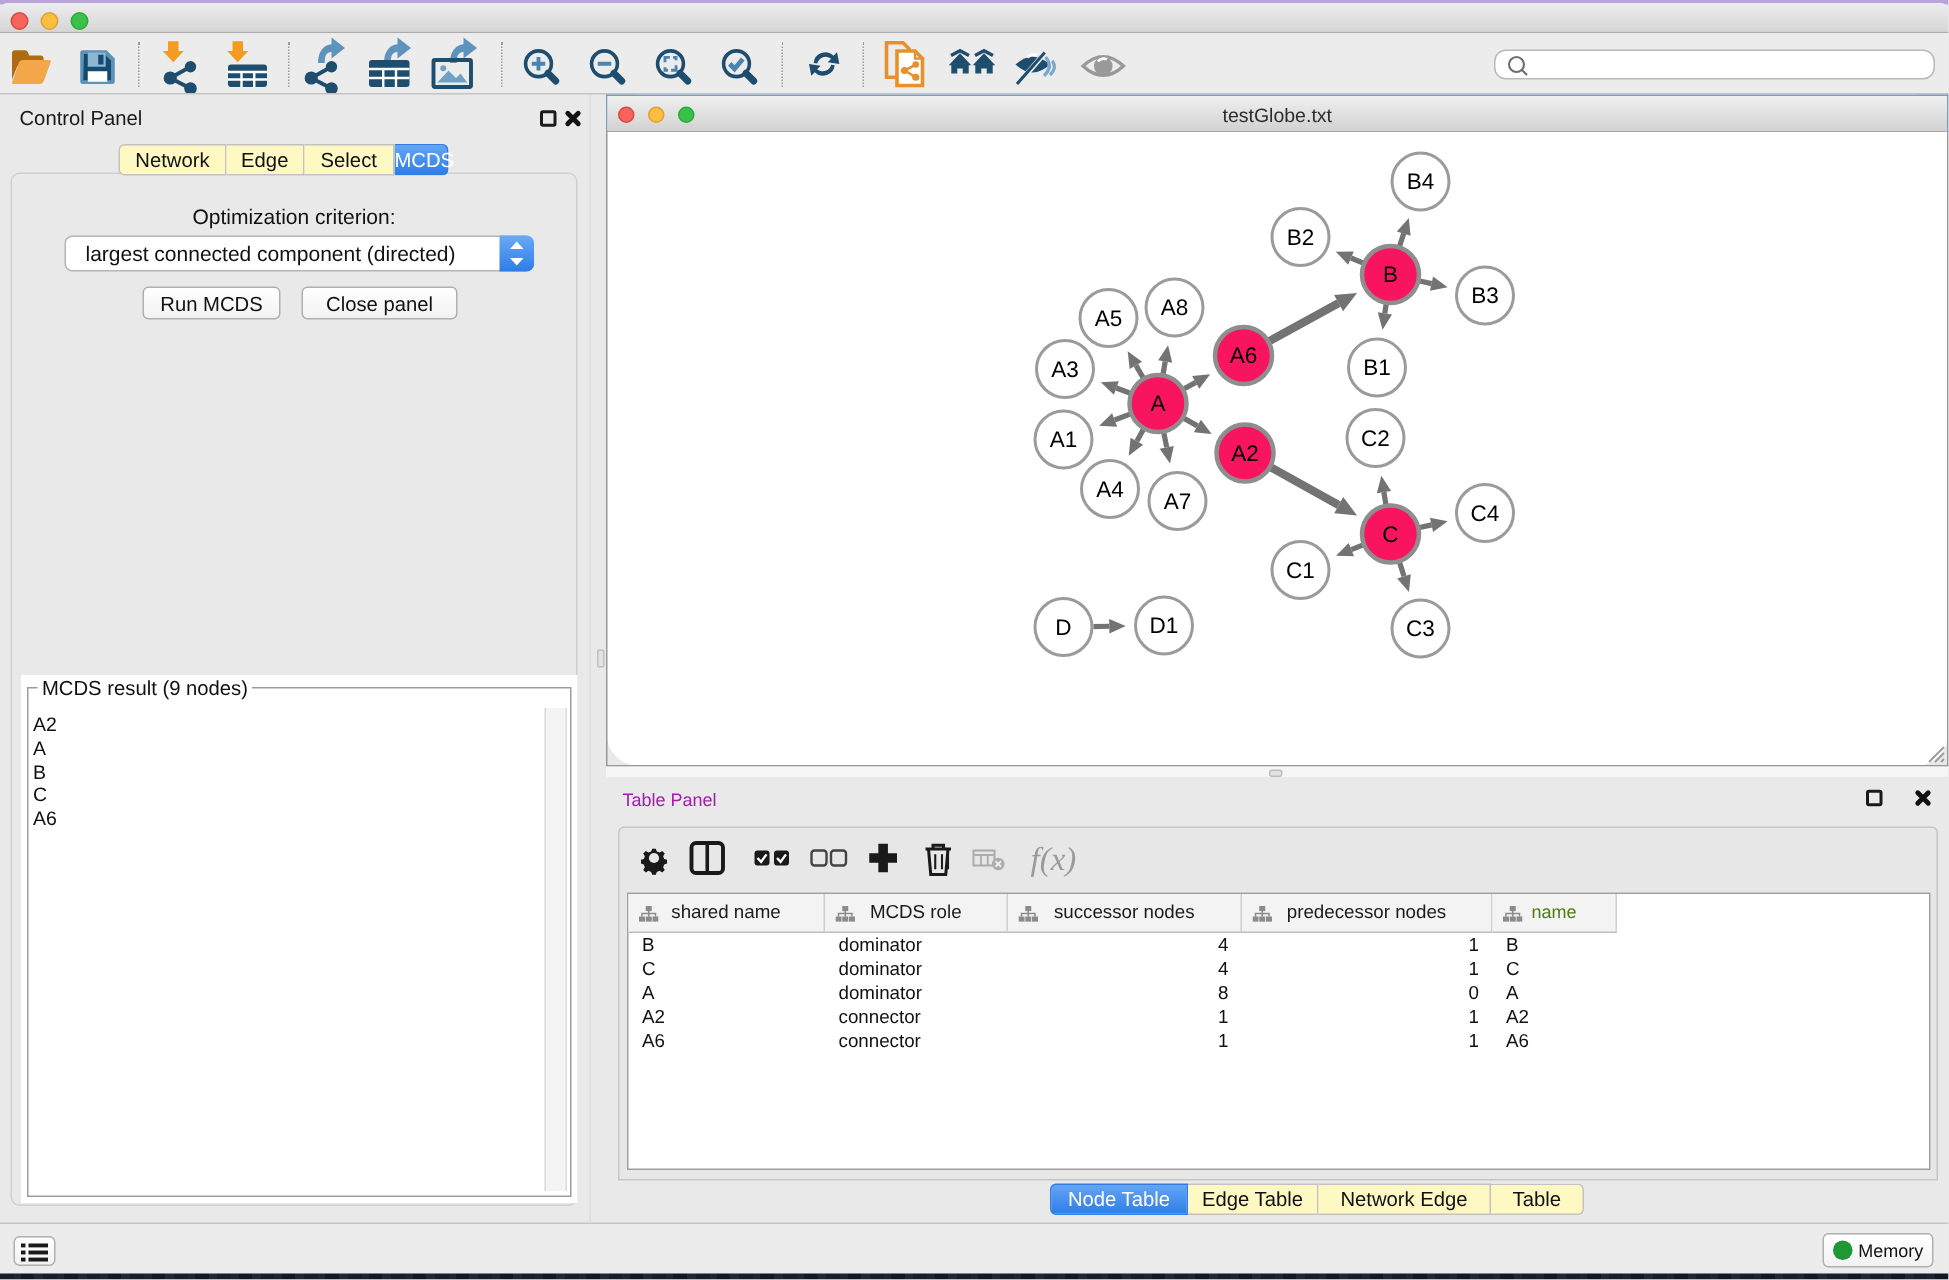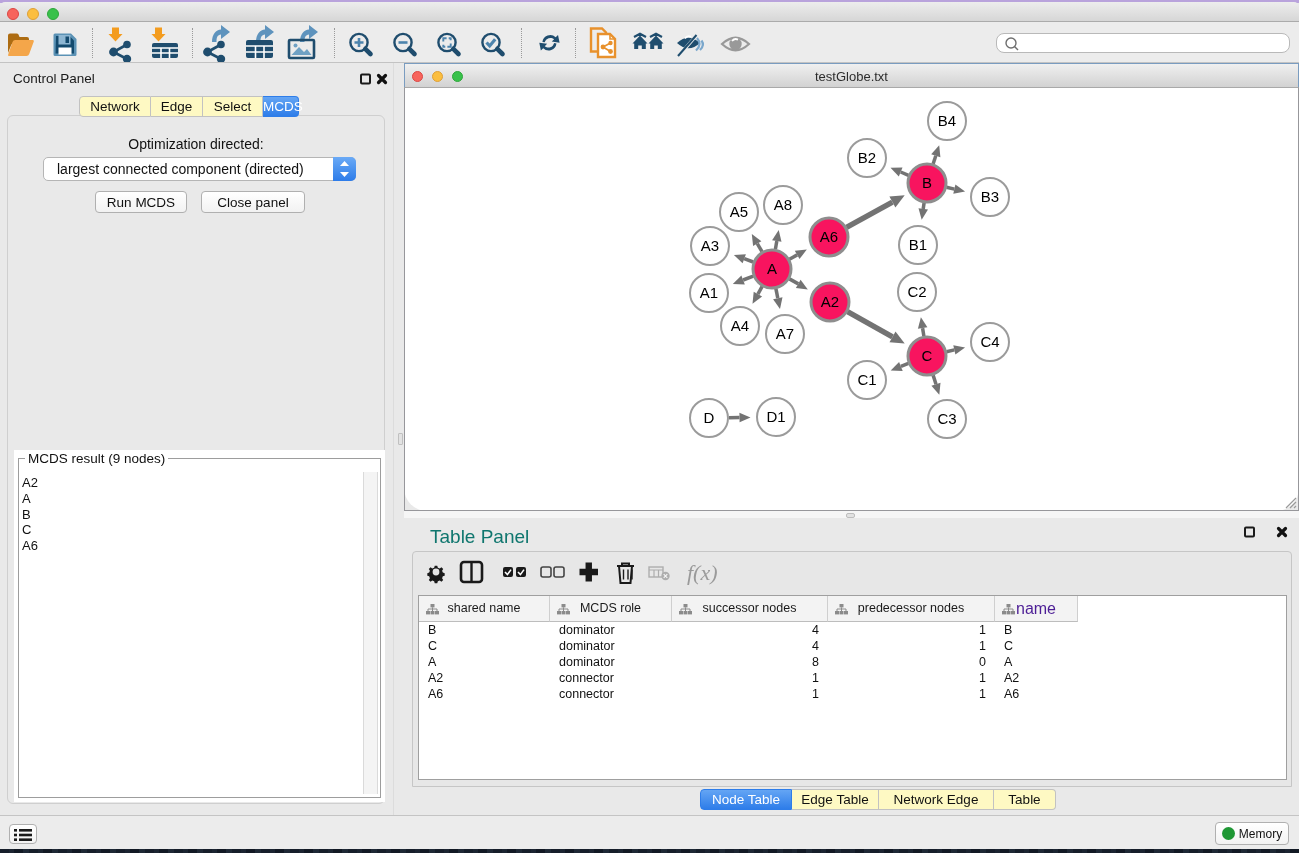--- a/index.html
+++ b/index.html
@@ -58,21 +58,21 @@
     border:1px solid #7a9cc0; border-bottom:none; }
   #netCanvas { position:absolute; left:0; top:24px; width:895px; height:424px;
     border:1px solid #97979b; border-top:1px solid #a9a9a9; }
   #netTitle { left:1px; top:1px; width:893px; height:23px;
     background:linear-gradient(#f0f0f0,#d2d2d2); position:absolute; }
   #netTitle .t1 { left:7px;  top:7px; background:#f7645c; border:1px solid #db4744; width:11px; height:11px;}
   #netTitle .t2 { left:27px; top:7px; background:#fbbe3f; border:1px solid #dfa037; width:11px; height:11px;}
   #netTitle .t3 { left:47px; top:7px; background:#39c14b; border:1px solid #2ea73b; width:11px; height:11px;}
   #netName { width:100%; text-align:center; top:5px; font-size:13px; color:#2c2c2c; position:absolute; }
   
-  #tpTitle { left:430px; top:526px; font-size:19px; color:#0f766e; }
+  #tpTitle { left:415px; top:526px; font-size:12px; color:#a21caf; }
   #tpBox { left:412px; top:551px; width:880px; height:236px; background:#e7e7e7;
     border:1px solid #c6c6c6; border-radius:4px 4px 0 0;padding-left:20px; }
   #tblWrap { position:absolute; left:5px; top:43px; right:4px; bottom:6px;
     background:#fff; border:1px solid #9f9f9f; }
   
   #btmTabs { left:700px; top:789px; }
   #statusBar { left:0; top:815px; width:1299px; height:35px; background:#ececec;
     border-top:1px solid #c4c4c4; }
   #listBtn { left:9px; top:824px; width:28px; height:20px; }
   #memBtn { left:1215px; top:822px; width:74px; height:23px; font-size:12px; line-height:22px; }
@@ -201,21 +201,21 @@
     <rect x="2" y="1.5" width="9" height="9" rx="1" fill="none" stroke="#1a1a1a" stroke-width="2"></rect>
     <path d="M19.5 2.5 L26.5 9.5 M26.5 2.5 L19.5 9.5" stroke="#111" stroke-width="3.2" stroke-linecap="round"></path>
   </svg>
 <div class="abs" id="cpBody"></div>
 <div class="tabrow abs" id="cpTabs">
   <div class="tab first" style="width:72px">Network</div>
     <div class="tab" style="width:52px">Edge</div>
     <div class="tab" style="width:60px">Select</div>
     <div class="tab sel last" style="width:36px">MCDS</div>
 </div>
-<div class="abs" id="optLabel">Optimization directed:</div>
+<div class="abs" id="optLabel">Optimization criterion:</div>
 <div class="abs" id="combo">largest connected component (directed)<div id="comboBtn"><svg width="23" height="24">
         <path d="M11.5 4 L16 9 H7 Z" fill="#fff"></path>
         <path d="M11.5 20 L16 15 H7 Z" fill="#fff"></path>
       </svg></div></div>
 <div class="btn" id="runBtn">Run MCDS</div>
 <div class="btn" id="closeBtn">Close panel</div>
 <div class="abs" id="resultPanel">
   <div id="groupBox">
     <div id="groupLabel">MCDS result (9 nodes)</div>
     <div id="mcdsList">A2<br>A<br>B<br>C<br>A6</div>
@@ -386,21 +386,21 @@
               <rect x="0" y="7" width="4" height="3.4" fill="#8b8b8b"></rect>
               <rect x="4.5" y="7" width="4" height="3.4" fill="#8b8b8b"></rect>
               <rect x="9" y="7" width="4" height="3.4" fill="#8b8b8b"></rect>
               <path d="M2 7 V5 H11 V7 M6.5 3.4 V7" stroke="#8b8b8b" fill="none"></path>
             </svg></span><div style="text-align:center;font-size:12.5px;color:#1a1a1a">predecessor nodes</div></div><div style="display:inline-block;vertical-align:top;width:83px;height:26px;line-height:25px;background:#f3f3f3;border-right:1px solid #cfcfcf;border-bottom:1px solid #bdbdbd;position:relative;"><span style="position:absolute;left:5px;top:8px;line-height:0"><svg width="13" height="11" style="margin:0 0 -1px 2px">
               <rect x="4.5" y="0" width="4" height="3.4" fill="#8b8b8b"></rect>
               <rect x="0" y="7" width="4" height="3.4" fill="#8b8b8b"></rect>
               <rect x="4.5" y="7" width="4" height="3.4" fill="#8b8b8b"></rect>
               <rect x="9" y="7" width="4" height="3.4" fill="#8b8b8b"></rect>
               <path d="M2 7 V5 H11 V7 M6.5 3.4 V7" stroke="#8b8b8b" fill="none"></path>
-            </svg></span><div style="text-align:center;font-size:16px;color:#4c1d95">name</div></div></div>
+            </svg></span><div style="text-align:center;font-size:12px;color:#4d7c0f">name</div></div></div>
     <div id="tbody">
         <div style="height:16px;line-height:16px;font-size:12.5px;color:#111;position:relative;">
           <span style="position:absolute;left:9px">B</span>
           <span style="position:absolute;left:140px">dominator</span>
           <span style="position:absolute;left:253px;width:147px;text-align:right">4</span>
           <span style="position:absolute;left:410px;width:157px;text-align:right">1</span>
           <span style="position:absolute;left:585px">B</span>
         </div>
         <div style="height:16px;line-height:16px;font-size:12.5px;color:#111;position:relative;">
           <span style="position:absolute;left:9px">C</span>

